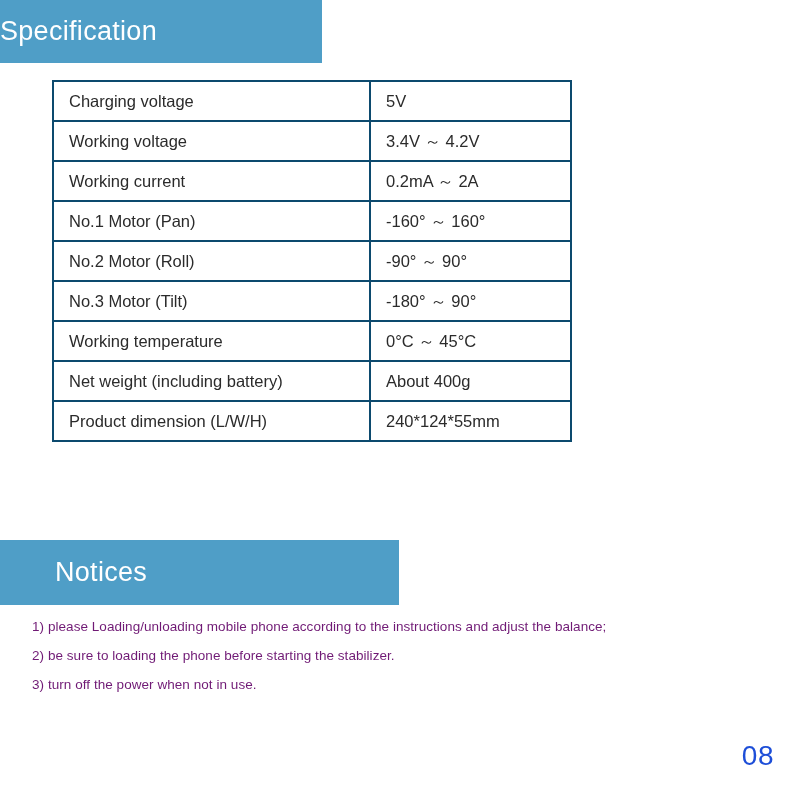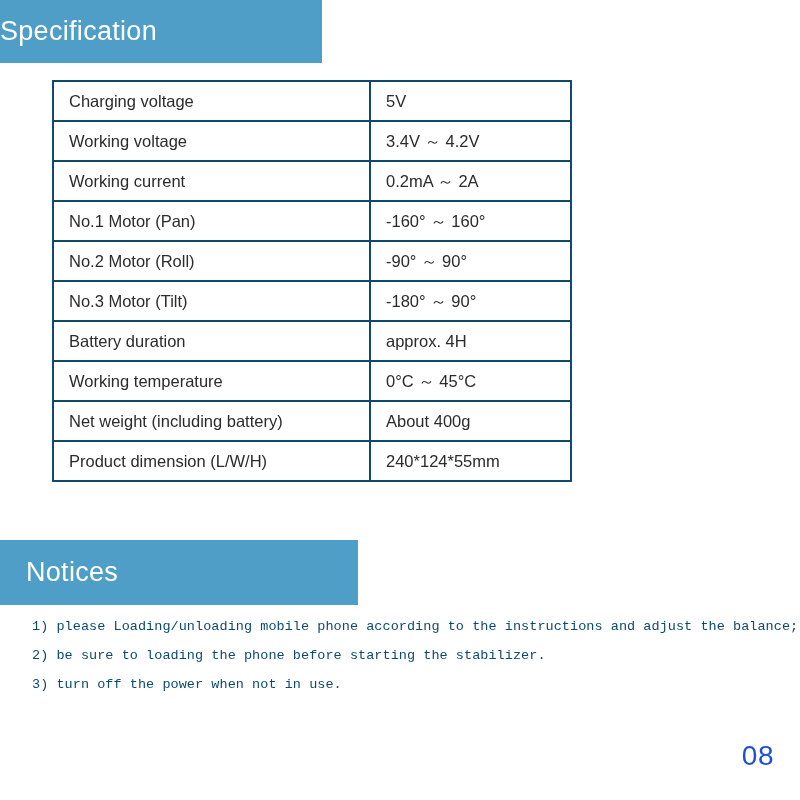--- a/index.html
+++ b/index.html
@@ -36,23 +36,23 @@
     left: 0px;
     top: 0px;
     width: 322px;
     height: 63px;
   }
   #spec-bar .bar-title { font-size: 27px; }
 
   #notices-bar {
     left: 0px;
     top: 540px;
-    width: 358px;
+    width: 399px;
     height: 65px;
-    padding-left: 26px;
+    padding-left: 55px;
   }
   #notices-bar .bar-title { font-size: 27px; }
 
   
   #spec-table {
     position: absolute;
     left: 52px;
     top: 80px;
     width: 484px;
     border-collapse: collapse;
@@ -75,26 +75,25 @@
 
   
   #notices-list {
     position: absolute;
     left: 32px;
     top: 620px;
     width: 700px;
   }
   #notices-list .notice-line {
     font-size: 13.5px;
-    color: #0c4a6e;
+    color: #701a75;
     line-height: 1.05;
     margin-bottom: 15px;
     white-space: nowrap;
     letter-spacing: 0.05px;
-    font-family: Liberation Mono, monospace;
   }
 
   
   #page-number {
     position: absolute;
     right: 26px;
     bottom: 28px;
     font-size: 28px;
     color: #1d4ed8;
     letter-spacing: 0.5px;
@@ -128,24 +127,20 @@
     </tr>
     <tr>
       <td class="label-cell">No.2 Motor (Roll)</td>
       <td class="value-cell">-90° ～ 90°</td>
     </tr>
     <tr>
       <td class="label-cell">No.3 Motor (Tilt)</td>
       <td class="value-cell">-180° ～ 90°</td>
     </tr>
     <tr>
-      <td class="label-cell">Battery duration</td>
-      <td class="value-cell">approx. 4H</td>
-    </tr>
-    <tr>
       <td class="label-cell">Working temperature</td>
       <td class="value-cell">0°C ～ 45°C</td>
     </tr>
     <tr>
       <td class="label-cell">Net weight (including battery)</td>
       <td class="value-cell">About 400g</td>
     </tr>
     <tr>
       <td class="label-cell">Product dimension (L/W/H)</td>
       <td class="value-cell">240*124*55mm</td>

